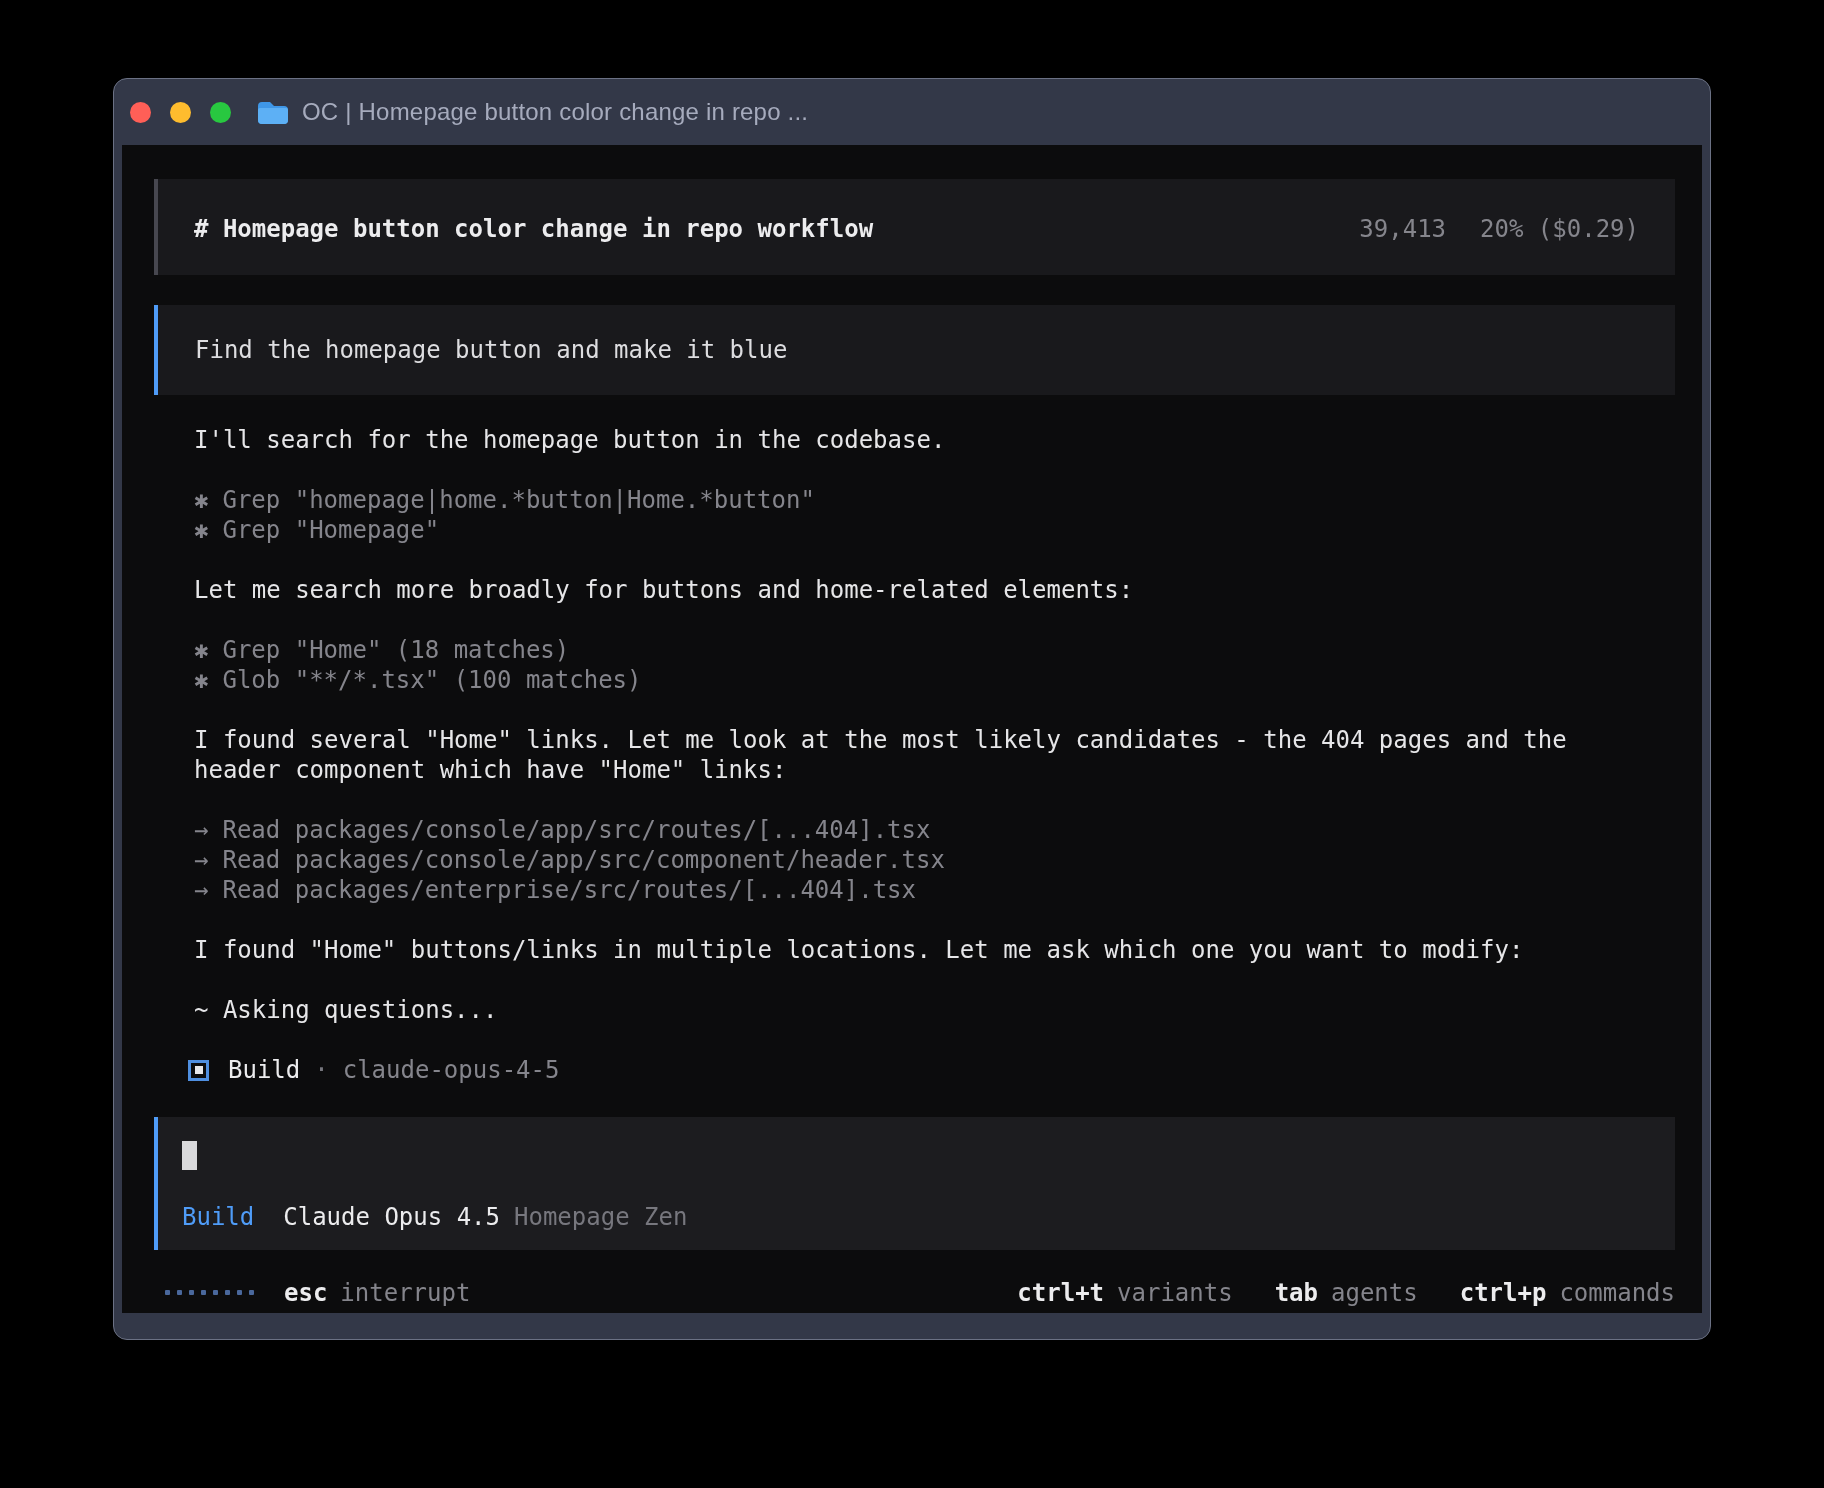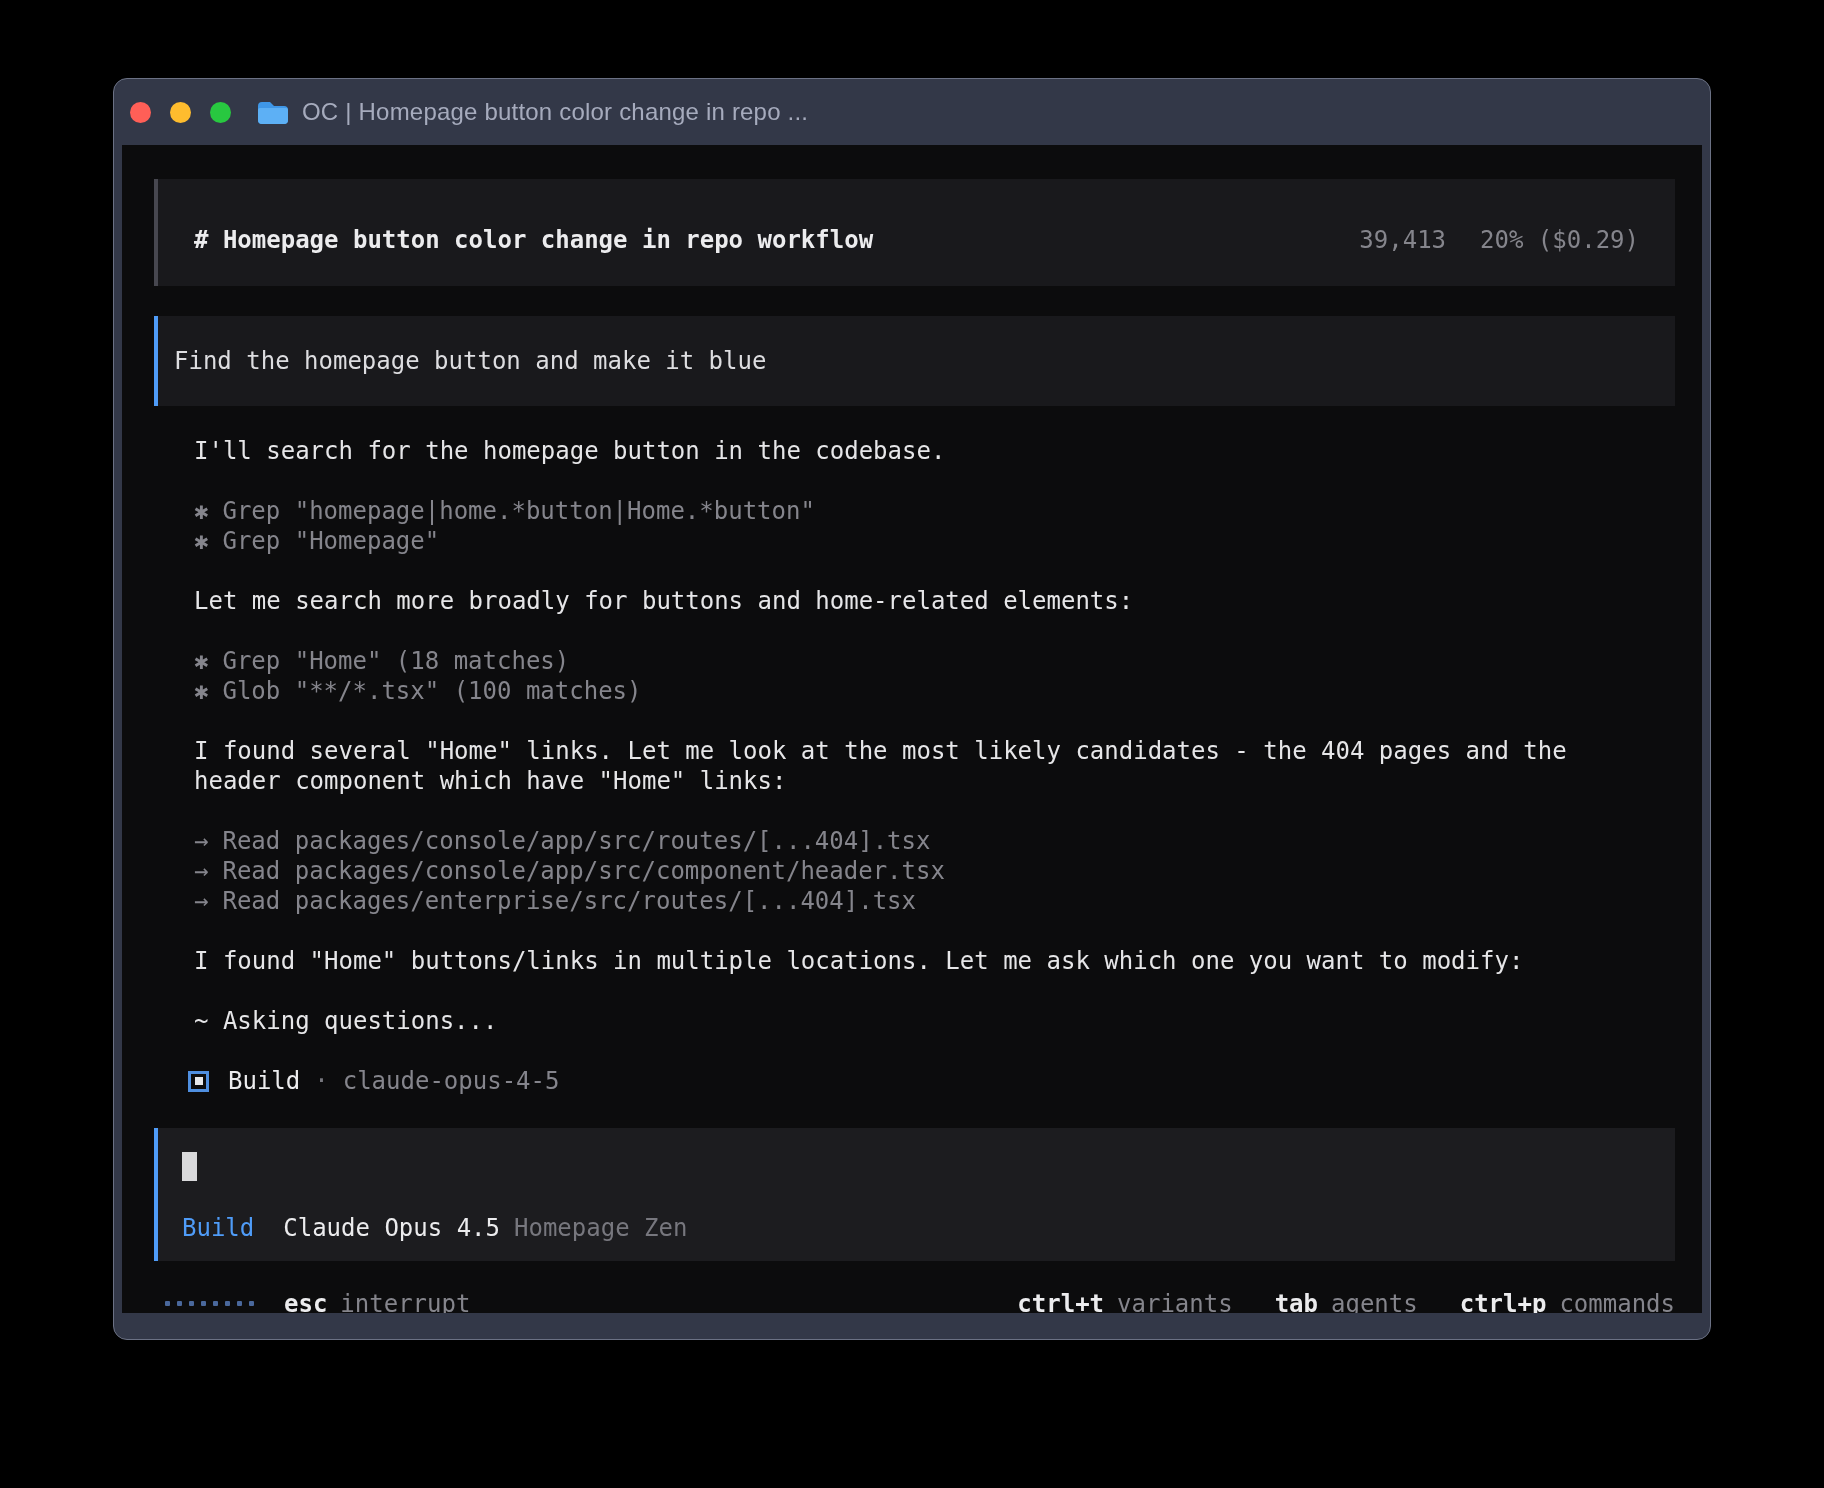--- a/index.html
+++ b/index.html
@@ -32,28 +32,28 @@
   .terminal {
     position: absolute; left: 8px; right: 8px; top: 66px; bottom: 26px;
     background: #0c0c0d; color: #e6e6e8;
     font-size: 24px; line-height: 30px;
     padding: 34px 27px 0 32px; overflow: hidden;
   }
 
   .session-header {
     display: flex; justify-content: space-between; align-items: center;
     background: #19191c; border-left: 4px solid #47474f;
-    padding: 46px 36px 31px 36px;
+    padding: 35px 36px 31px 36px;
   }
   .session-title { font-weight: bold; color: #ececee; white-space: nowrap; }
   .session-stats { display: flex; gap: 34px; color: #85858c; white-space: nowrap; }
 
   .user-block {
     margin-top: 30px; background: #19191c; border-left: 4px solid #4f9cf8;
-    padding: 30px 16px; color: #dddde0;
+    padding: 30px 37px; color: #dddde0;
   }
 
   .msg { margin-top: 30px; padding: 0 36px 0 40px; color: #e6e6e8; }
   .tool-list { margin-top: 30px; padding-left: 40px; color: #85858c; }
   .tool-line { height: 30px; white-space: nowrap; }
   .tool-line .ticon { display: inline-block; margin-right: 14px; }
 
   .agent-line { margin-top: 30px; padding-left: 34px; display: flex; align-items: center; }
   .agent-icon {
     width: 21px; height: 21px; border: 3px solid #4f8fe0; background: #0c0c0d;

